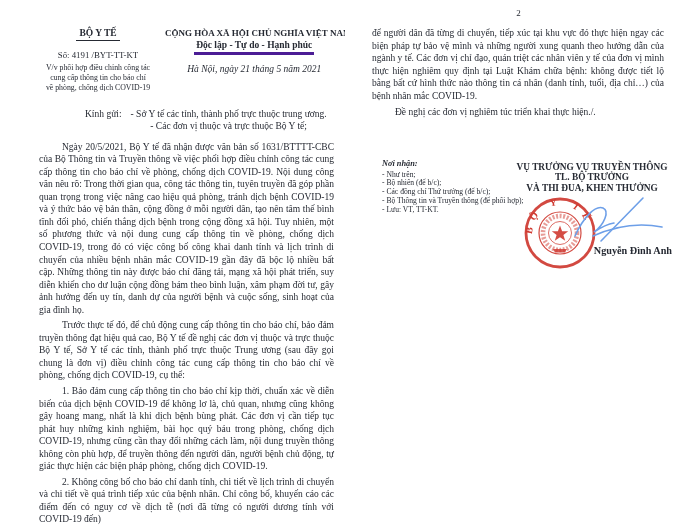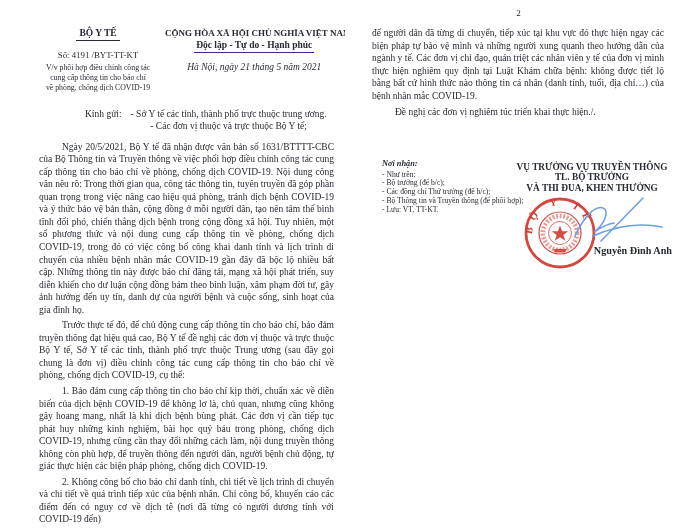--- a/index.html
+++ b/index.html
@@ -14,21 +14,21 @@
   
   .hdr{display:flex;}
   .hdr-left{width:118px;text-align:center;flex:none;}
   .hdr-right{flex:1;text-align:center;}
   .org{font-weight:bold;font-size:9.5px;}
   .org span{display:inline-block;border-bottom:1px solid #262a33;padding:0 3px 2px 3px;}
   .docnum{font-size:8.8px;margin-top:9px;white-space:nowrap;}
   .subject{font-size:7.8px;line-height:10px;margin-top:3px;}
   .national{font-size:9px;font-weight:bold;white-space:nowrap;margin-left:8px;}
   .motto{font-size:9.5px;font-weight:bold;margin-top:2px;}
-  .motto span{display:inline-block;border-bottom:1px solid #4c1d95;padding:0 2px 2px 2px;}
+  .motto span{display:inline-block;border-bottom:3px solid #4c1d95;padding:0 2px 2px 2px;}
   .pdate{font-style:italic;font-size:9.5px;margin-top:9px;}
 
   
   .kinhgui{display:flex;margin-top:15px;font-size:9.5px;line-height:12.3px;text-align:center;}
   .kg-label{margin-left:46px;flex:none;}
   .kg-list{margin-left:9px;}
 
   
   p.body{font-size:9.5px;line-height:12.55px;text-align:justify;
          text-indent:23px;margin:3px 1px 0 0;}
@@ -84,21 +84,21 @@
 
   <div class="page page2">
     <div class="pagenum">2</div>
 
     <p class="body noindent cont">để người dân đã từng di chuyển, tiếp xúc tại khu vực đó thực hiện ngay các biện pháp tự bảo vệ mình và những người xung quanh theo hướng dẫn của ngành y tế. Các đơn vị chỉ đạo, quán triệt các nhân viên y tế của đơn vị mình thực hiện nghiêm quy định tại Luật Khám chữa bệnh: không được tiết lộ bằng bất cứ hình thức nào thông tin cá nhân (danh tính, tuổi, địa chỉ…) của bệnh nhân mắc COVID-19.</p>
     <p class="body" style="margin-top:4px;">Đề nghị các đơn vị nghiêm túc triển khai thực hiện./.</p>
 
     <div class="noinhan">
       <div class="nn-title">Nơi nhận:</div>
       <div>- Như trên;</div>
-      <div>- Bộ trưởng (để b/c);</div>
+      <div>- Bộ nhiên (để b/c);</div>
       <div>- Các đồng chí Thứ trưởng (để b/c);</div>
       <div>- Bộ Thông tin và Truyền thông (để phối hợp);</div>
       <div>- Lưu: VT, TT-KT.</div>
     </div>
 
     <div class="sigblock">
       <div>VỤ TRƯỞNG VỤ TRUYỀN THÔNG</div>
       <div>TL. BỘ TRƯỞNG</div>
       <div>VÀ THI ĐUA, KHEN THƯỞNG</div>
     </div>

